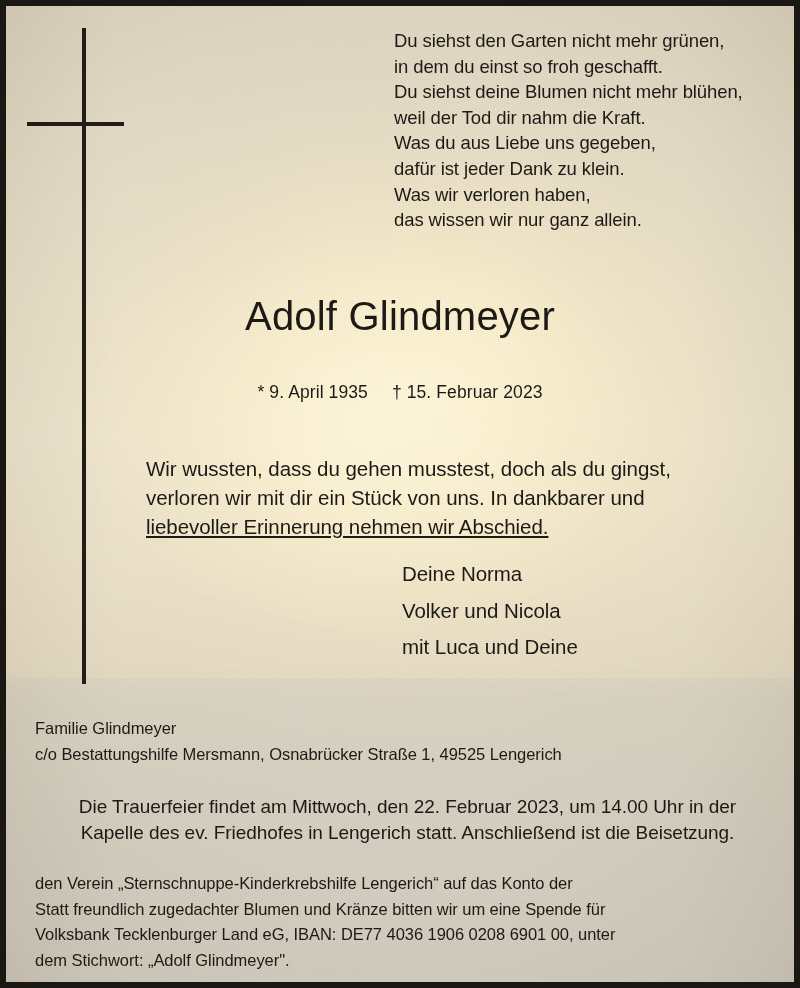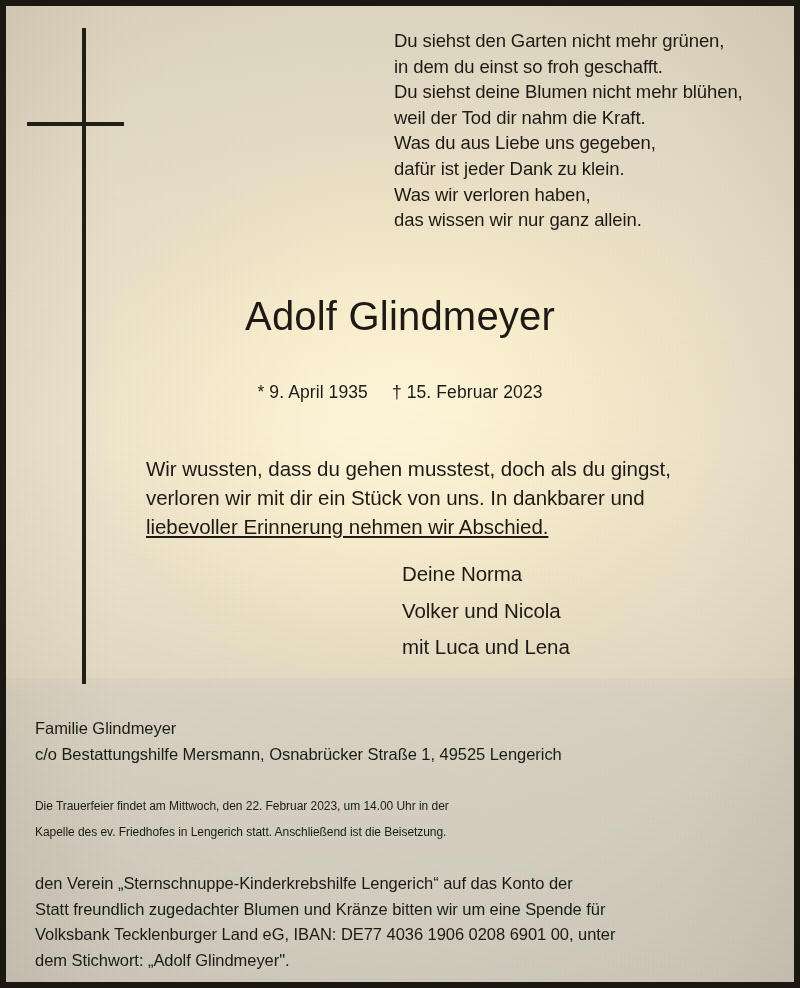--- a/index.html
+++ b/index.html
@@ -185,23 +185,24 @@
     line-height: 25.5px;
     letter-spacing: -0.05px;
   }
   .addr-block div { white-space: nowrap; }
 
   .ceremony-block {
     position: absolute;
     left: 29px;
     top: 788px;
     width: 745px;
-    font-size: 12px;
+    font-size: 19px;
     line-height: 25.5px;
     letter-spacing: -0.05px;
+    text-align: center;
   }
   .ceremony-block div { white-space: nowrap; }
 
   .donation-block {
     position: absolute;
     left: 29px;
     top: 865px;
     width: 744px;
     font-size: 16.5px;
     line-height: 25.5px;
@@ -252,21 +253,21 @@
 
     <div class="farewell">
       <div>Wir wussten, dass du gehen musstest, doch als du gingst,</div>
       <div>verloren wir mit dir ein Stück von uns. In dankbarer und</div>
       <div class="lastline">liebevoller Erinnerung nehmen wir Abschied.</div>
     </div>
 
     <div class="survivors">
       <div>Deine Norma</div>
       <div>Volker und Nicola</div>
-      <div>mit Luca und Lena</div>
+      <div>mit Luca und Deine</div>
     </div>
 
     <div class="addr-block">
       <div>Familie Glindmeyer</div>
       <div>c/o Bestattungshilfe Mersmann, Osnabrücker Straße 1, 49525 Lengerich</div>
     </div>
 
     <div class="ceremony-block">
       <div>Die Trauerfeier findet am Mittwoch, den 22. Februar 2023, um 14.00 Uhr in der</div>
       <div>Kapelle des ev. Friedhofes in Lengerich statt. Anschließend ist die Beisetzung.</div>

